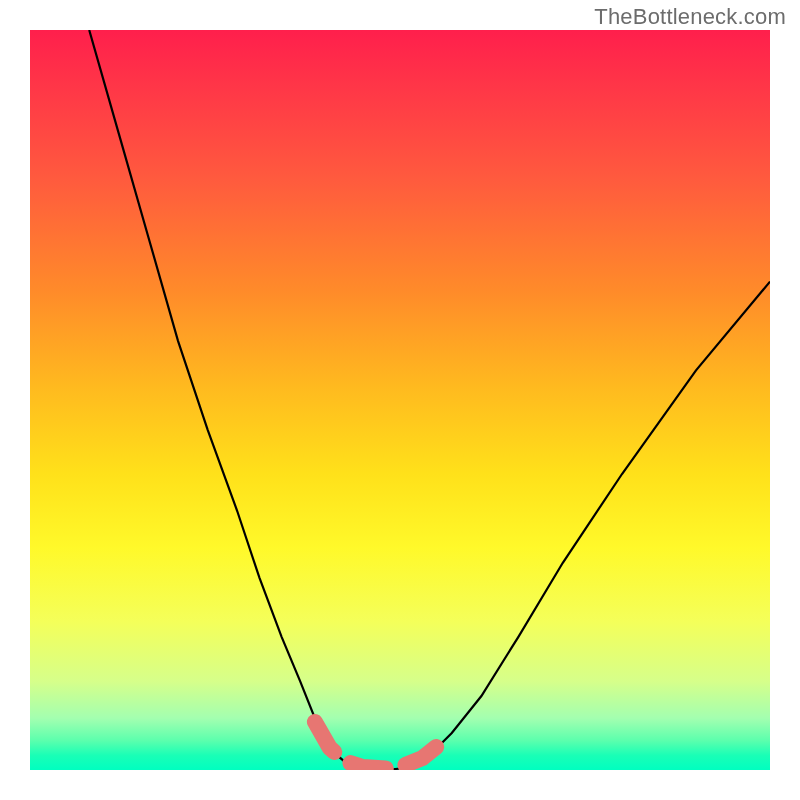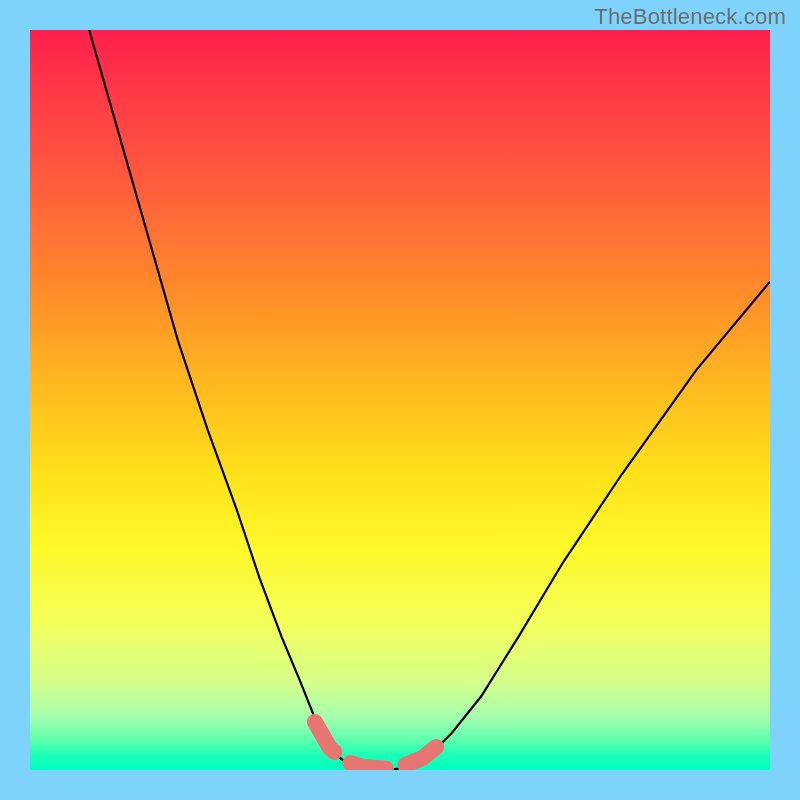--- a/index.html
+++ b/index.html
@@ -8,21 +8,21 @@
     width: 800px;
     height: 800px;
     background: #000;
     overflow: hidden;
     font-family: Arial, Helvetica, sans-serif;
   }
   .frame {
     position: relative;
     width: 800px;
     height: 800px;
-    background: #7dd3fc;
+    background: #ffffff;
   }
   .watermark {
     position: absolute;
     top: 4px;
     right: 14px;
     color: #6c6c6c;
     font-size: 22px;
     font-weight: 500;
     letter-spacing: 0.2px;
     z-index: 5;

